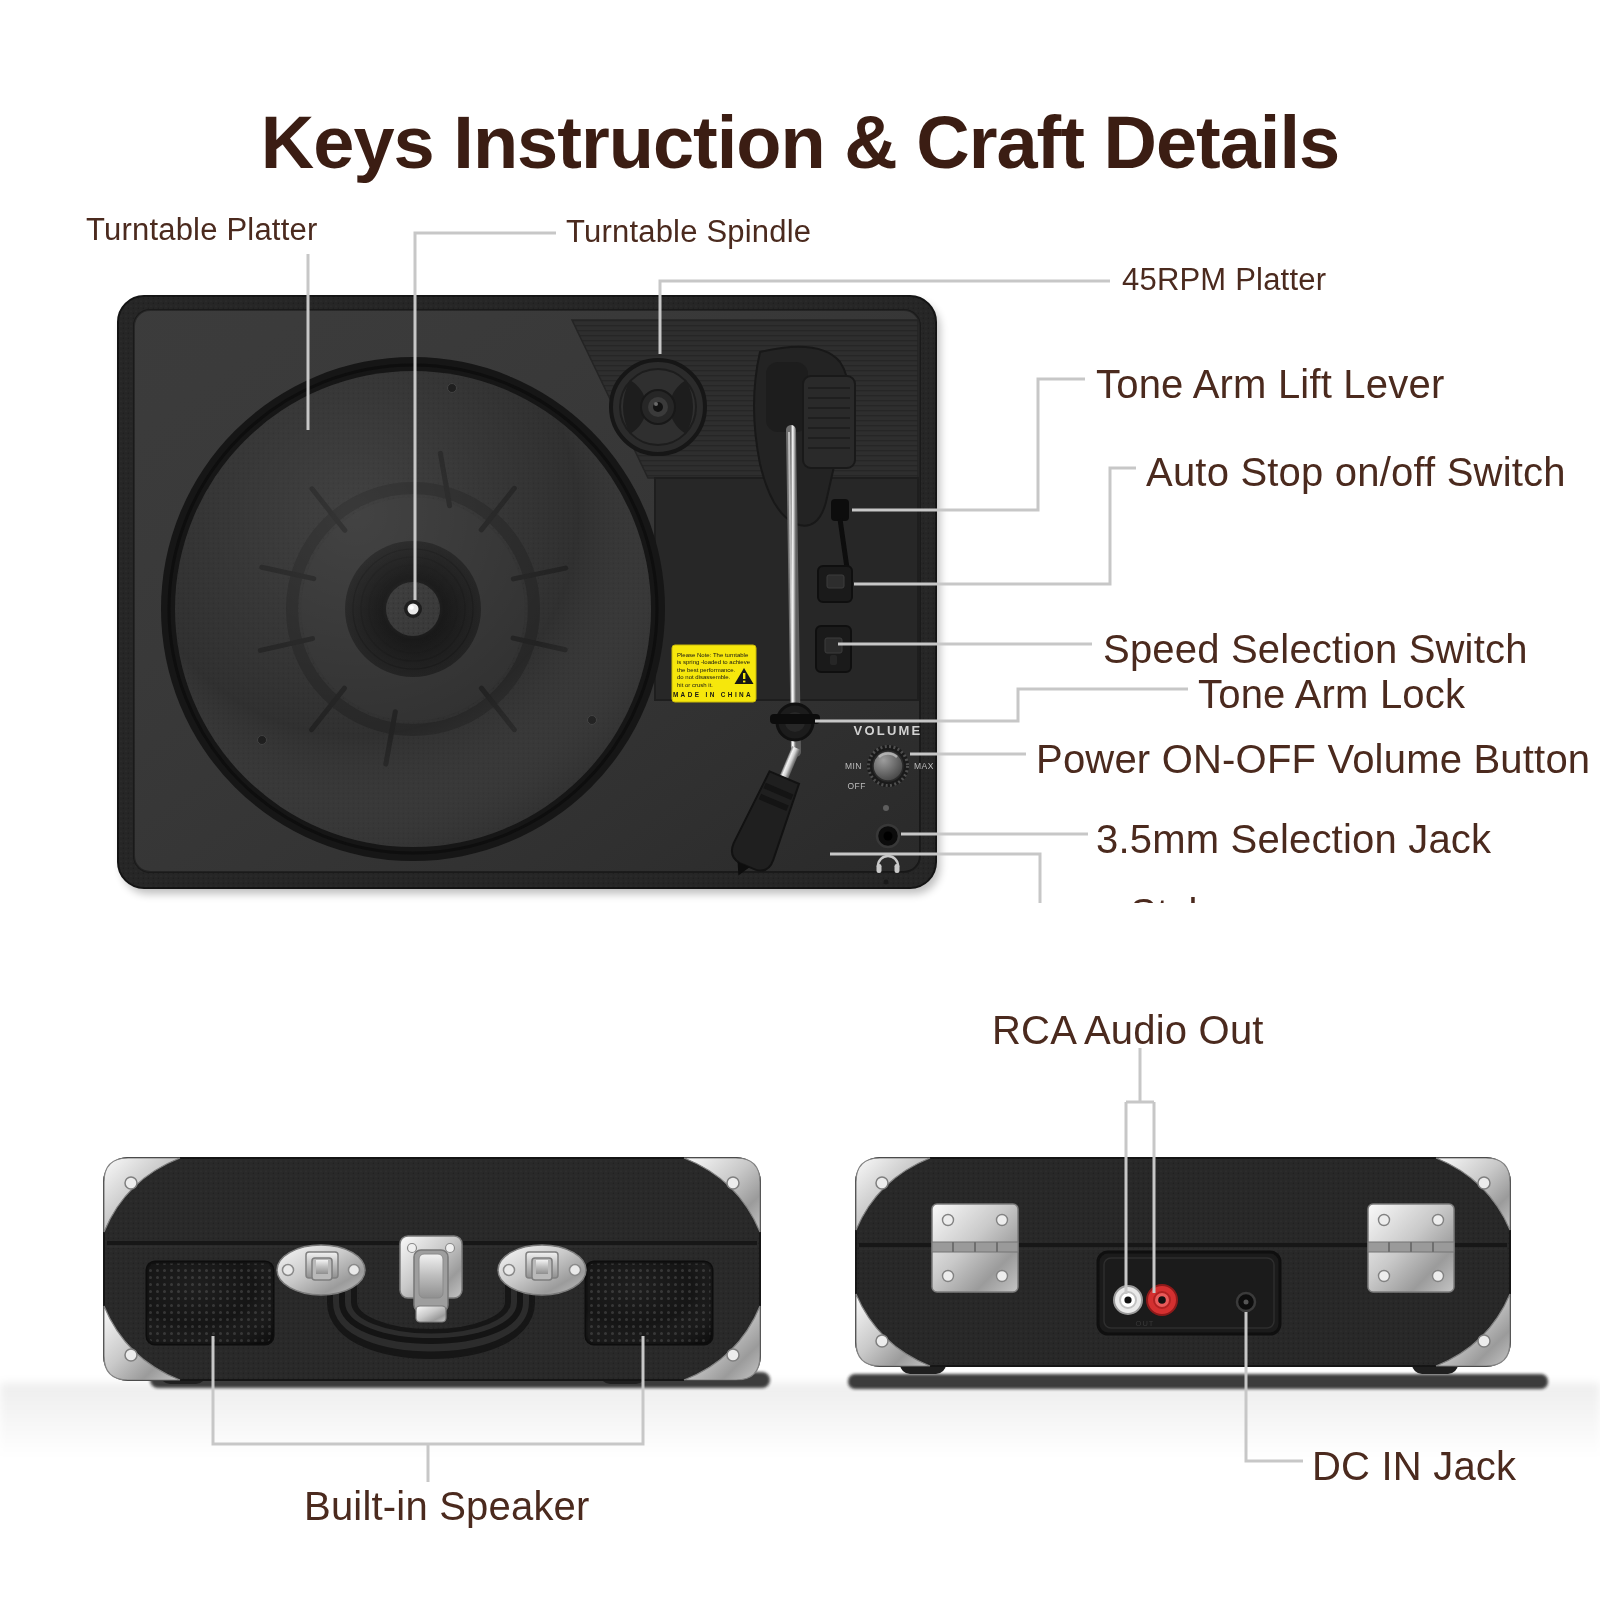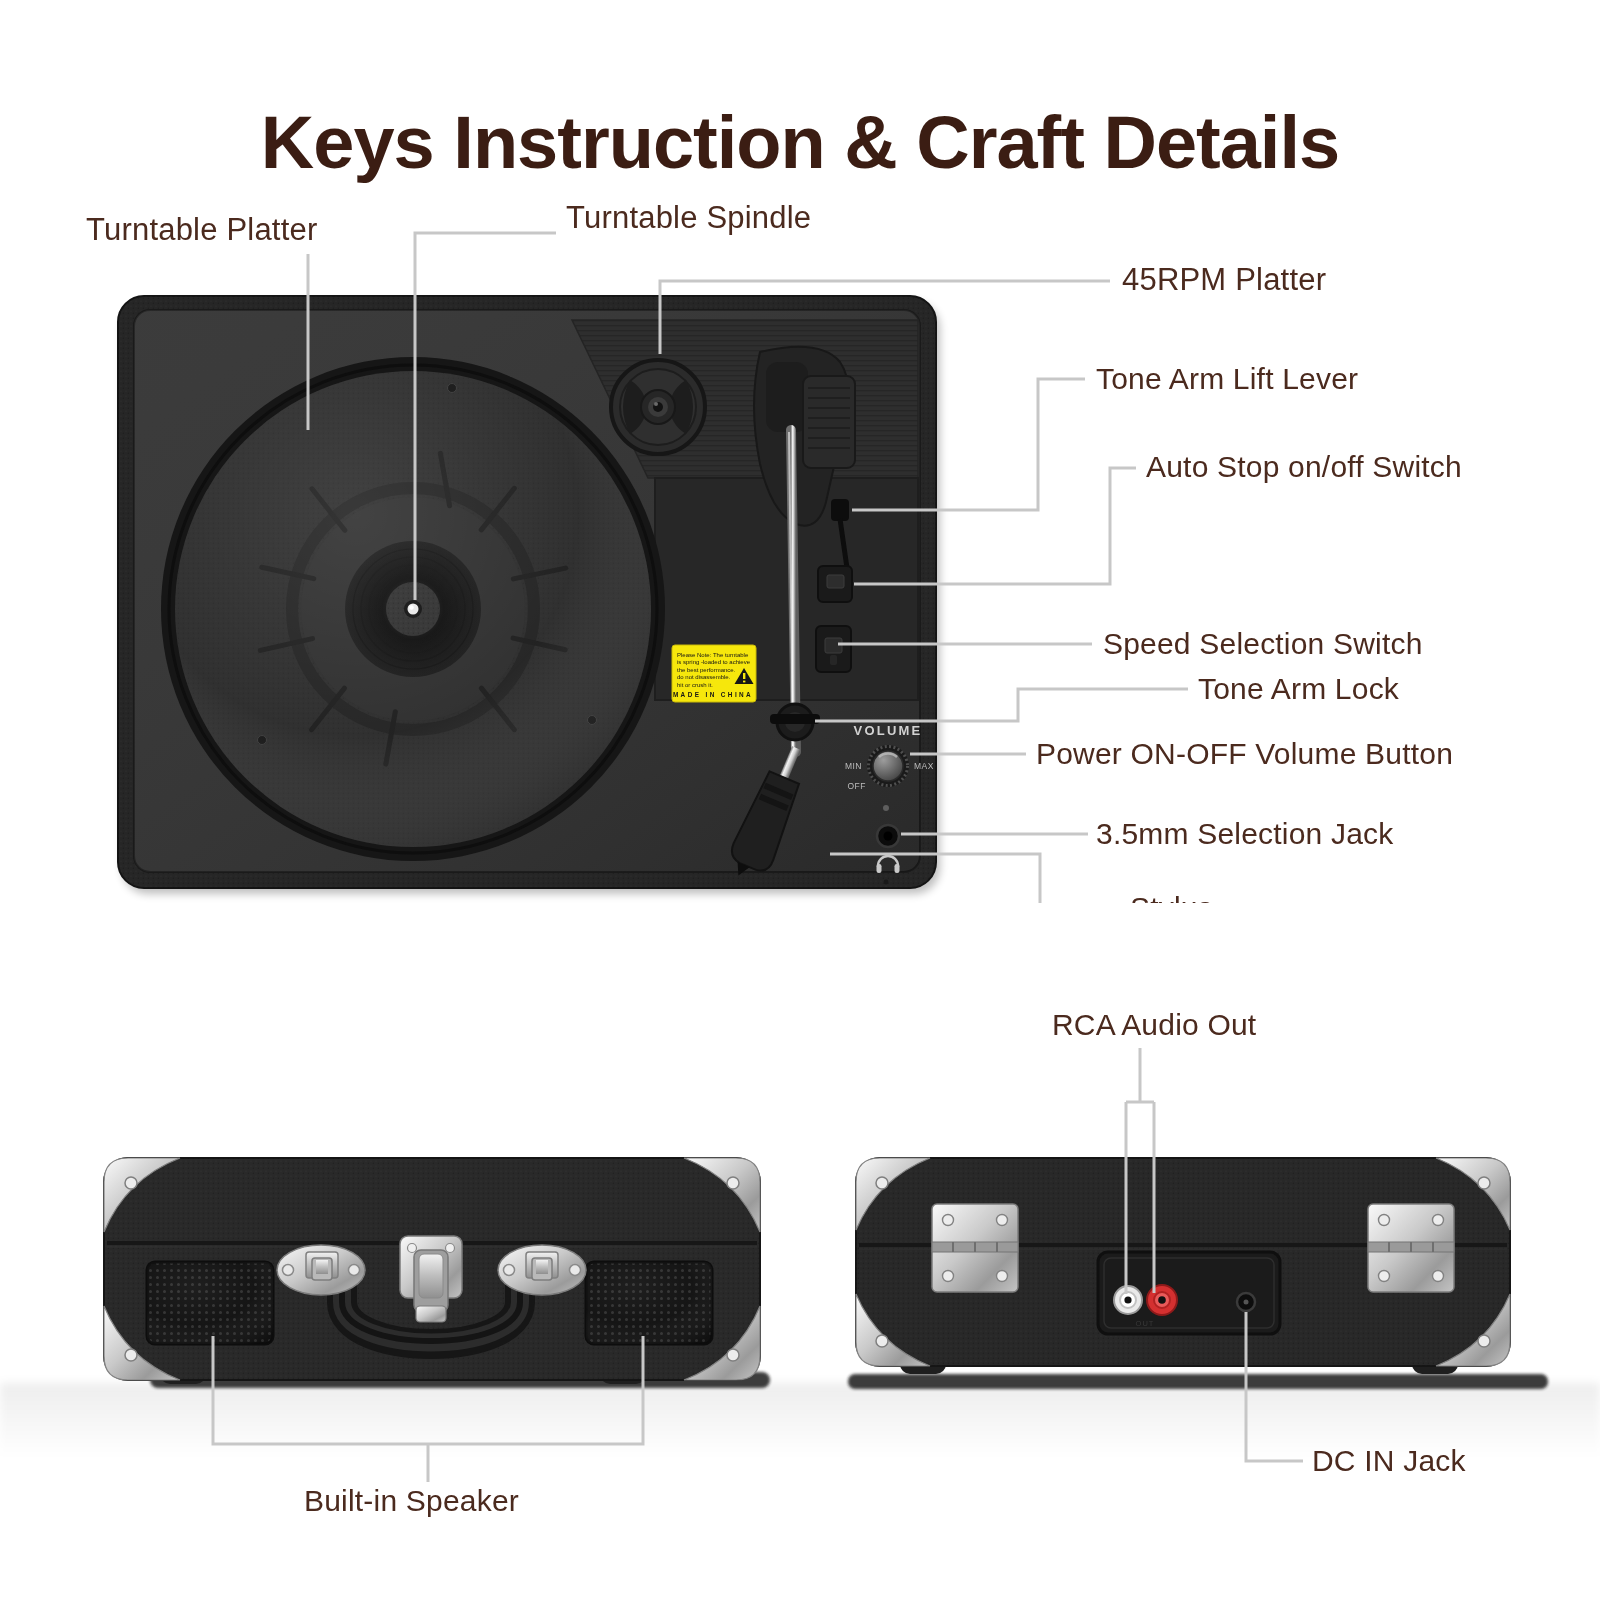--- a/index.html
+++ b/index.html
@@ -1,21 +1,21 @@
 <!DOCTYPE html>
 <html><head>
 <meta charset="utf-8">
 <style>
   html,body{margin:0;padding:0;background:#ffffff;}
   body{width:1600px;height:1600px;position:relative;overflow:hidden;
        font-family:"Liberation Sans", sans-serif;}
   .scene{position:absolute;inset:0;}
   .page-title{position:absolute;left:0;right:0;top:50px;text-align:center;
       font-size:74px;font-weight:bold;letter-spacing:-1px;color:#3b1d13;}
-  .label{position:absolute;white-space:nowrap;color:#4b2a1e;font-size:30px;
+  .label{position:absolute;white-space:nowrap;color:#4b2a1e;font-size:40px;
       font-weight:400;letter-spacing:0.2px;}
   .label.big{font-size:31px;}
   .clip{overflow:hidden;height:12px;}
   svg{position:absolute;left:0;top:0;}
   .callout{stroke:#c7c7c7;stroke-width:3;fill:none;}
 </style>
 </head>
 <body>
 
 <div class="scene">
@@ -376,27 +376,27 @@
     <path class="callout" d="M830,854 H1040 V903"></path>
     <path class="callout" d="M1140,1048 V1102 M1126,1102 H1154 M1126,1102 V1294 M1154,1102 V1293"></path>
     <path class="callout" d="M213,1336 V1444 H643 V1336 M428,1444 V1482"></path>
     <path class="callout" d="M1246,1312 V1461 H1303"></path>
   </g>
 </svg>
 
 <h1 class="page-title">Keys Instruction &amp; Craft Details</h1>
 
 <div class="label big" style="left:86px;top:212px">Turntable Platter</div>
-<div class="label big" style="left:566px;top:200px">Turntable Spindle</div>
+<div class="label big" style="left:566px;top:214px">Turntable Spindle</div>
 <div class="label big" style="left:1122px;top:262px">45RPM Platter</div>
 <div class="label" style="left:1096px;top:362px">Tone Arm Lift Lever</div>
 <div class="label" style="left:1103px;top:627px">Speed Selection Switch</div>
 <div class="label" style="left:1146px;top:450px">Auto Stop on/off Switch</div>
 <div class="label" style="left:1198px;top:672px">Tone Arm Lock</div>
 <div class="label" style="left:1036px;top:737px">Power ON-OFF Volume Button</div>
 <div class="label" style="left:1096px;top:817px">3.5mm Selection Jack</div>
 <div class="label clip" style="left:1130px;top:891px">Stylus</div>
 
-<div class="label" style="left:1052px;top:1008px">RCA Audio Out</div>
+<div class="label" style="left:992px;top:1008px">RCA Audio Out</div>
 <div class="label" style="left:1312px;top:1444px">DC IN Jack</div>
 <div class="label" style="left:304px;top:1484px">Built-in Speaker</div>
 
 </div>
 
 </body></html>

